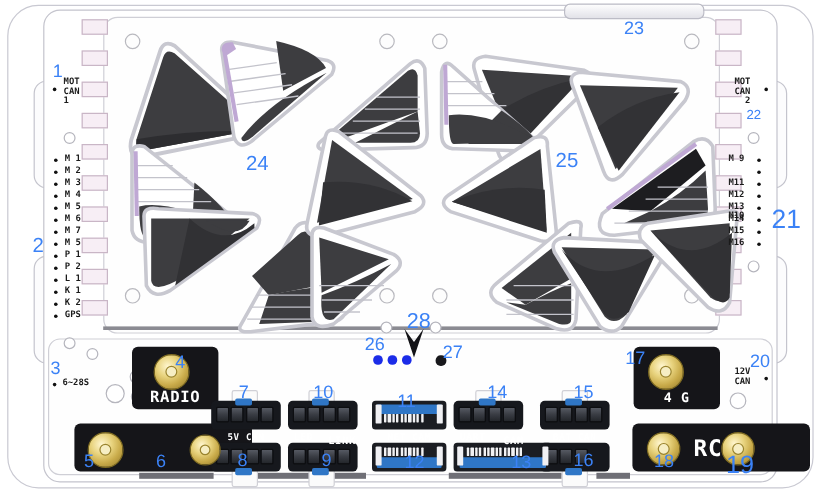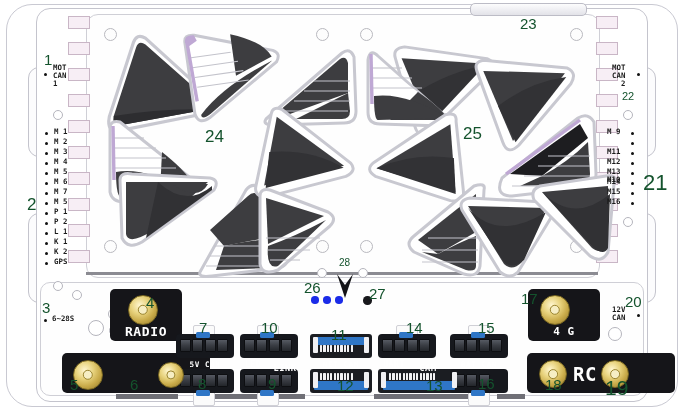--- a/index.html
+++ b/index.html
@@ -8,21 +8,21 @@
     background:#ffffff;
     font-family:"DejaVu Sans Mono", monospace;
     overflow:hidden;
     position:relative;
   }
   #stage{position:absolute;left:0;top:0;width:682px;height:409px;}
 
   
   .callout{
     position:absolute;
-    color:#14532d;
+    color:#3b82f6;
     font-family:"Liberation Sans", sans-serif;
     font-weight:400;
     line-height:1;
     white-space:nowrap;
     z-index:40;
     user-select:none;
   }
 
   
   .pinlbl{
@@ -683,21 +683,21 @@
       <div class="jstpin"></div>
   </div>
 
   <div class="conn" style="left:528px;top:289px;width:72px;height:52px;"></div>
   <div class="sma" style="left:540px;top:295px;width:28px;height:28px;"></div>
   <div class="connlabel" style="left:528px;top:325px;width:72px;font-size:11px;">4    G</div>
 
   <div class="conn" style="left:527px;top:353px;width:148px;height:40px;"></div>
   <div class="sma" style="left:539px;top:360px;width:26px;height:26px;"></div>
   <div class="sma" style="left:601px;top:360px;width:26px;height:26px;"></div>
-  <div class="connlabel" style="left:568px;top:363px;width:34px;font-size:19px;">RC</div>
+  <div class="connlabel" style="left:568px;top:363px;width:34px;font-size:19px;text-align:right;">RC</div>
 
   <div class="botbar" style="left:215px;top:394px;width:90px;height:5px;"></div>
   <div class="botbar" style="left:374px;top:394px;width:94px;height:5px;"></div>
   <div class="botbar" style="left:116px;top:394px;width:62px;height:5px;"></div>
   <div class="botbar" style="left:497px;top:394px;width:28px;height:5px;"></div>
 
   <div class="callout" style="left:44px;top:52px;font-size:15px;">1</div>
   <div class="callout" style="left:27px;top:196px;font-size:17px;">2</div>
   <div class="callout" style="left:42px;top:300px;font-size:15px;">3</div>
   <div class="callout" style="left:146px;top:295px;font-size:15px;">4</div>
@@ -717,15 +717,15 @@
   <div class="callout" style="left:545px;top:377px;font-size:15px;">18</div>
   <div class="callout" style="left:605px;top:377px;font-size:21px;">19</div>
   <div class="callout" style="left:625px;top:294px;font-size:15px;">20</div>
   <div class="callout" style="left:643px;top:172px;font-size:22px;">21</div>
   <div class="callout" style="left:622px;top:51px;font-size:11px;margin-top:40px;">22</div>
   <div class="callout" style="left:520px;top:16px;font-size:15px;">23</div>
   <div class="callout" style="left:205px;top:128px;font-size:17px;">24</div>
   <div class="callout" style="left:463px;top:125px;font-size:17px;">25</div>
   <div class="callout" style="left:304px;top:280px;font-size:15px;">26</div>
   <div class="callout" style="left:369px;top:286px;font-size:15px;">27</div>
-  <div class="callout" style="left:339px;top:258px;font-size:10px;">28</div>
+  <div class="callout" style="left:339px;top:258px;font-size:18px;">28</div>
 
 </div>
 
 </body></html>

